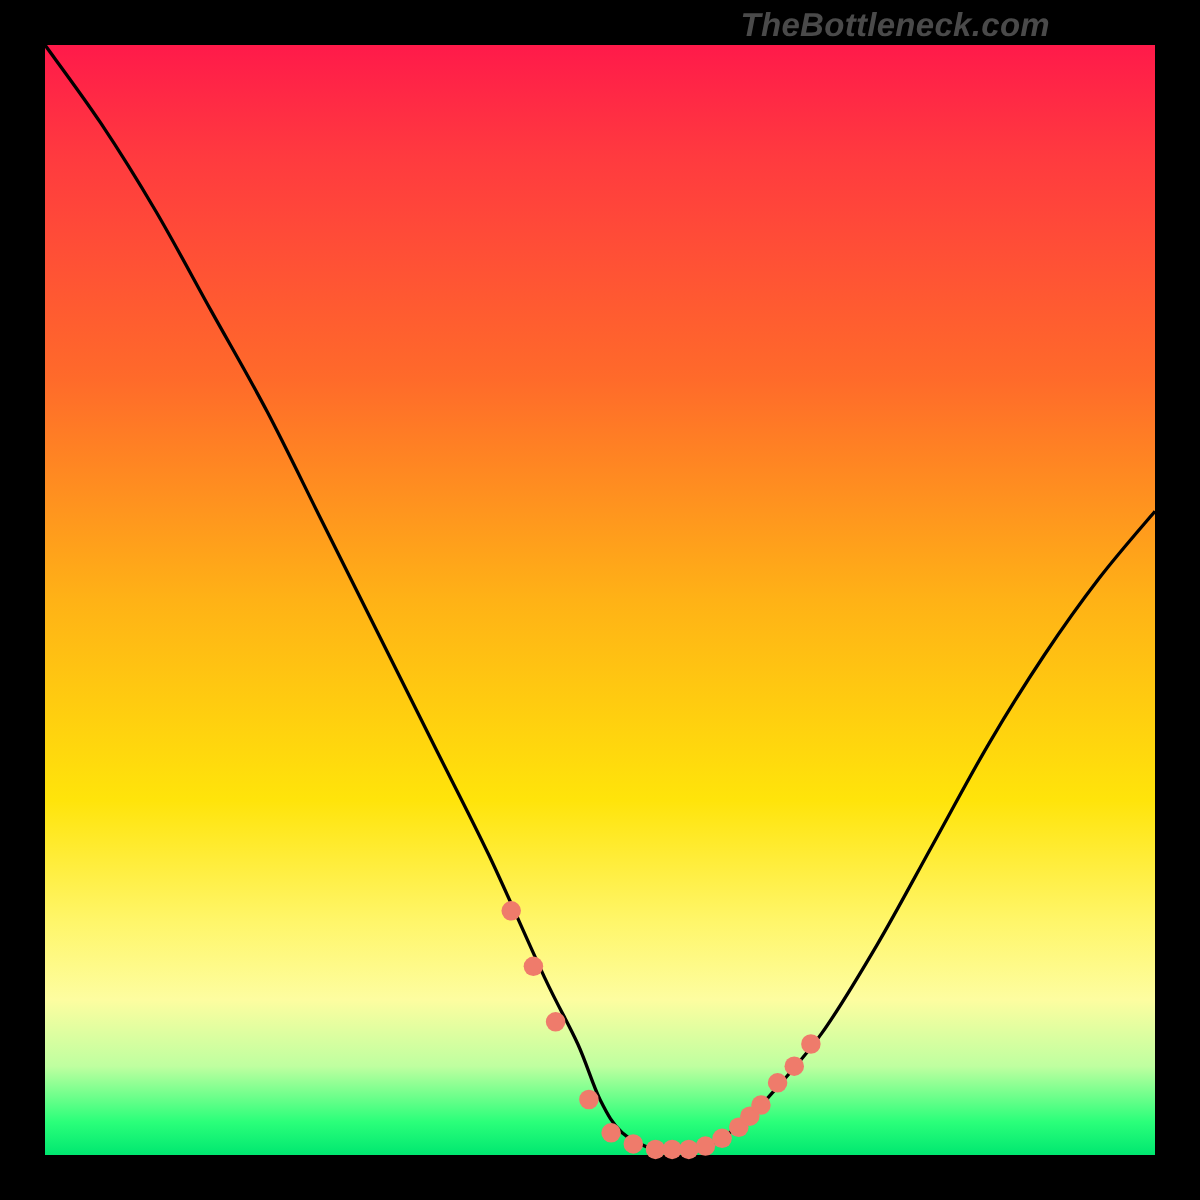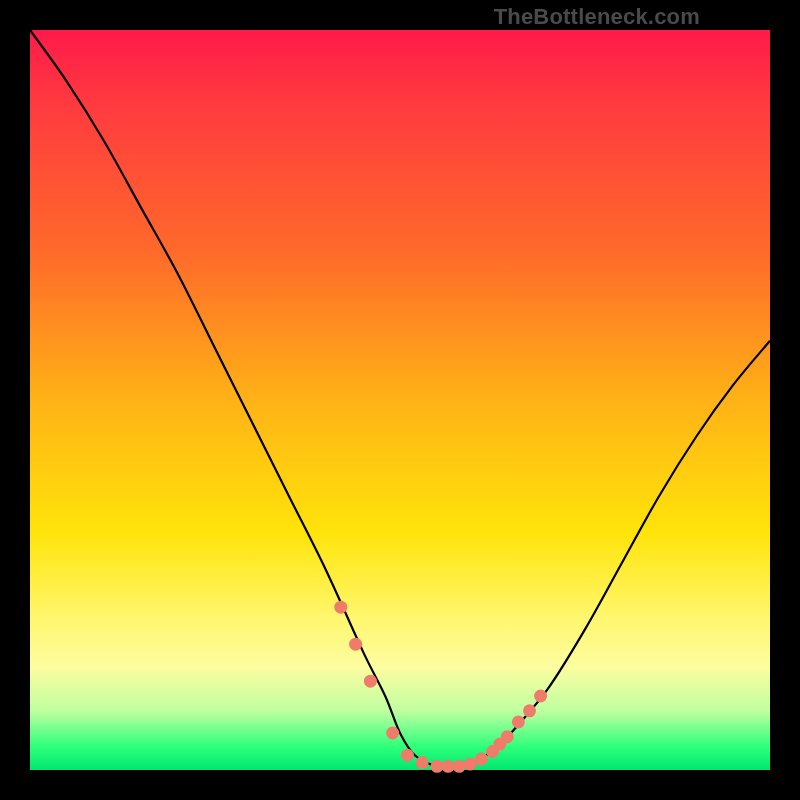--- a/index.html
+++ b/index.html
@@ -9,20 +9,21 @@
     height: 800px;
     background: #000;
     overflow: hidden;
     font-family: Arial, Helvetica, sans-serif;
   }
   .frame {
     position: absolute;
     width: 712px;
     height: 800px;
     background: #000;
+    font-style: italic;
   }
   .plot-area {
     position: absolute;
     left: 30px;
     top: 30px;
     width: 740px;
     height: 740px;
     
     background: linear-gradient(to bottom,
       #ff1a4a 0%,

